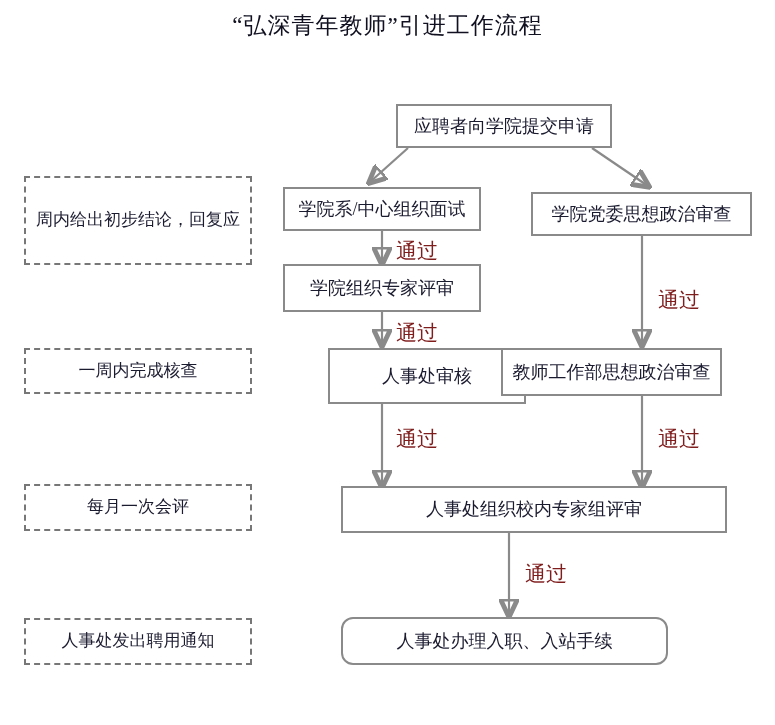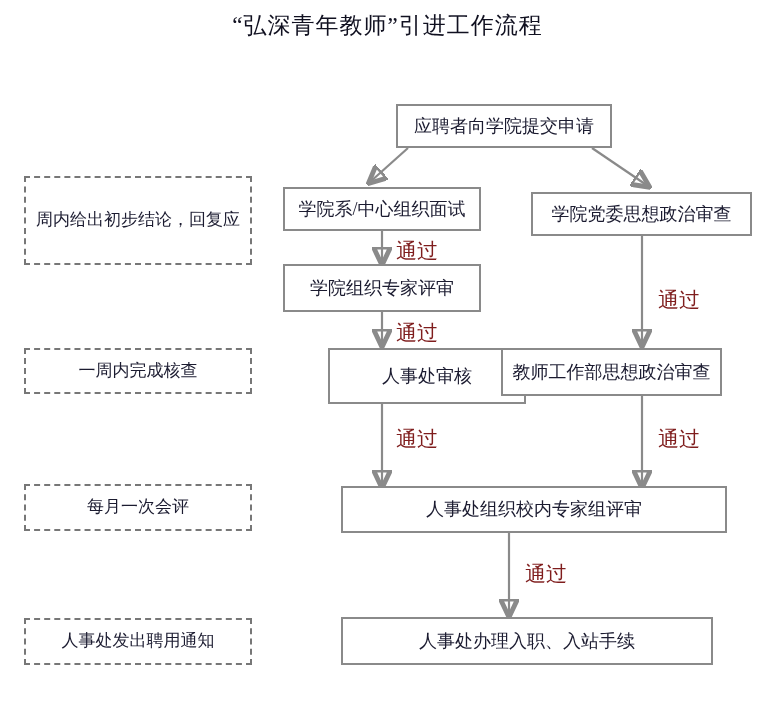--- a/index.html
+++ b/index.html
@@ -133,21 +133,21 @@
   </div>
 
   <div class="node" style="left:501px; top:348px; width:221px; height:48px;">
     <span>教师工作部思想政治审查</span>
   </div>
 
   <div class="node" style="left:341px; top:486px; width:386px; height:47px;">
     <span>人事处组织校内专家组评审</span>
   </div>
 
-  <div class="node" style="left:341px; top:617px; width:372px; height:48px;">
+  <div class="node" style="left:341px; top:617px; width:327px; height:48px;border-radius:12px;">
     <span>人事处办理入职、入站手续</span>
   </div>
 
   <div class="note multiline" style="left:24px; top:176px; width:228px; height:89px; flex-direction:column; align-items:flex-start; justify-content:center;">
     <span>周内给出初步结论，回复应</span>
   </div>
 
   <div class="note" style="left:24px; top:348px; width:228px; height:46px;">
     <span>一周内完成核查</span>
   </div>

